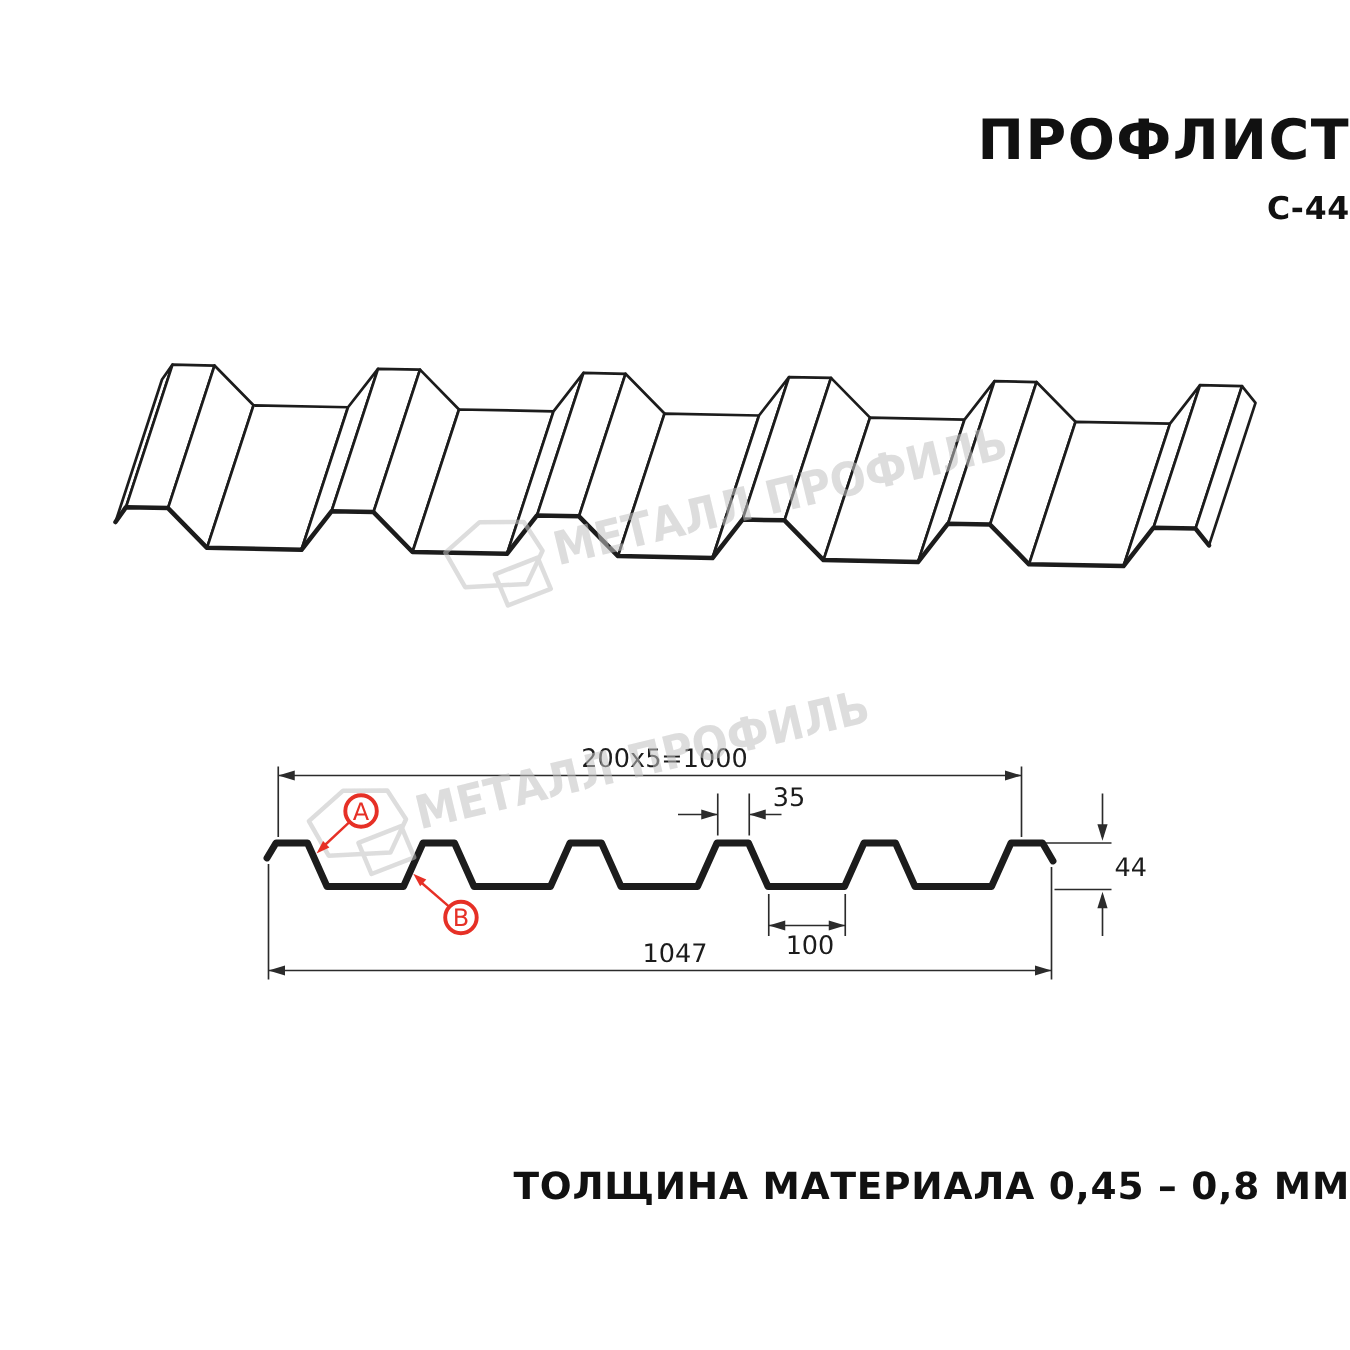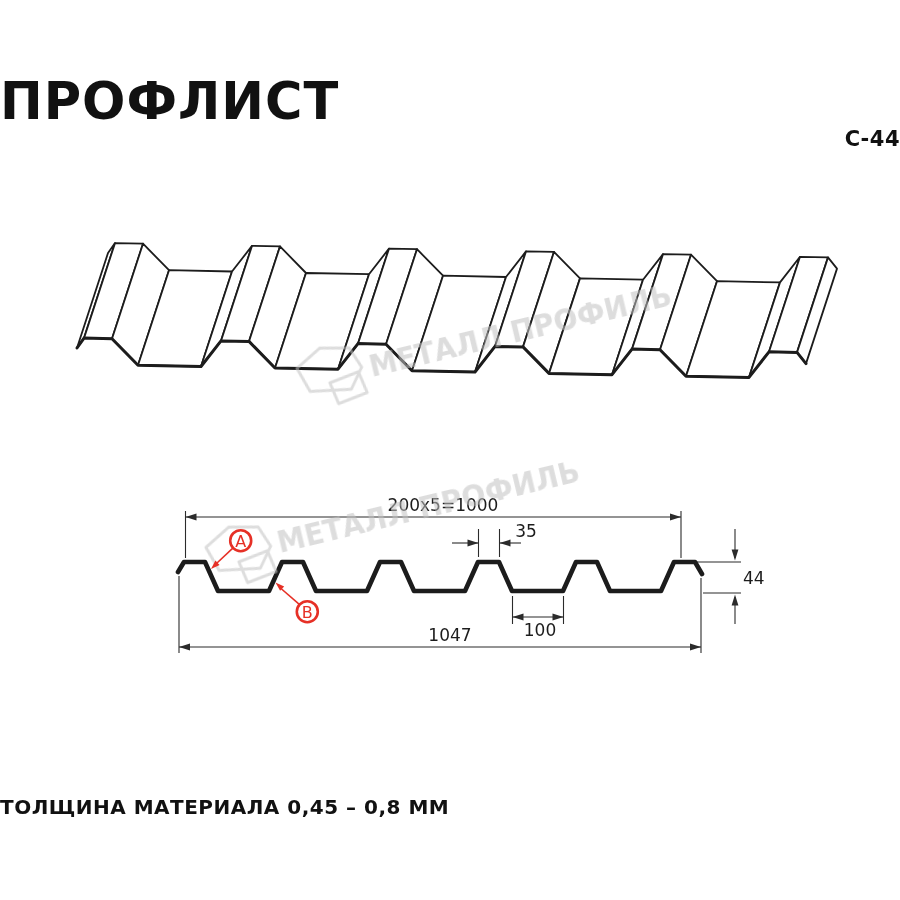--- a/index.html
+++ b/index.html
@@ -12,34 +12,34 @@
   html,body{background:#ffffff;}
   .page{
     position:relative;
     width:900px;height:900px;
     background:#ffffff;
     overflow:hidden;
     font-family:"DejaVu Sans","Liberation Sans",sans-serif;
   }
   .title{
     position:absolute;top:72px;left:0;width:100%;
-    text-align:left;
-    font-size:51px;font-weight:bold;letter-spacing:1px;
+    text-align:right;
+    font-size:37px;font-weight:bold;letter-spacing:1px;
     color:#111111;
   }
   .subtitle{
     position:absolute;top:127px;left:0;width:100%;
     text-align:right;
     font-size:21px;font-weight:bold;letter-spacing:0.5px;
     color:#111111;
   }
   .footer-note{
-    position:absolute;top:795px;left:0;width:100%;
-    text-align:left;
-    font-size:20px;font-weight:bold;letter-spacing:0.5px;
+    position:absolute;top:776px;left:0;width:100%;
+    text-align:right;
+    font-size:25px;font-weight:bold;letter-spacing:0.5px;
     color:#111111;
   }
   svg.diagram{position:absolute;top:0;left:0;}
   .dim{
     font-family:"DejaVu Sans","Liberation Sans",sans-serif;
     font-size:17px;fill:var(--line);
   }
   .wm-text{
     font-family:"DejaVu Sans","Liberation Sans",sans-serif;
     font-weight:bold;font-size:31px;fill:var(--wm);

